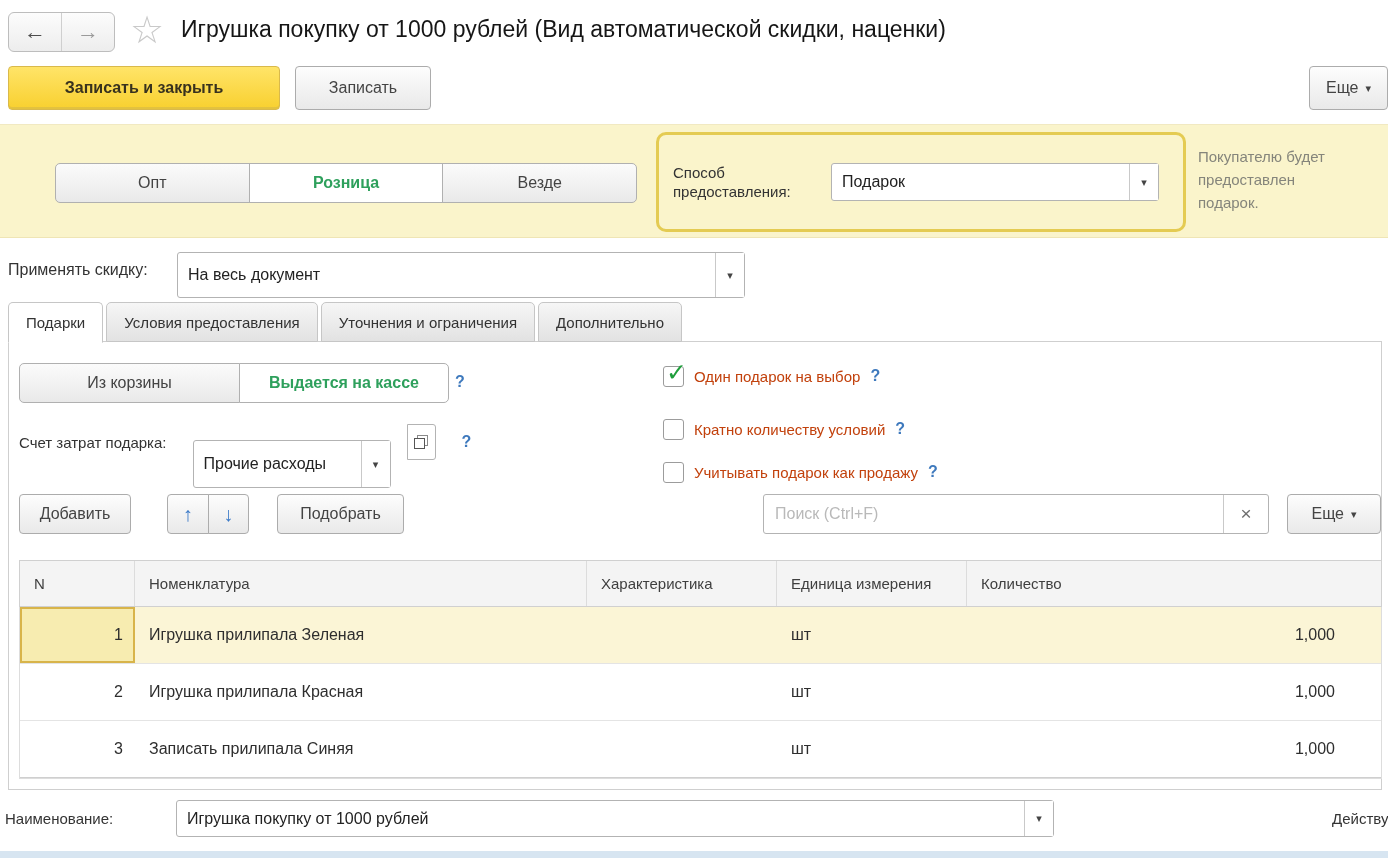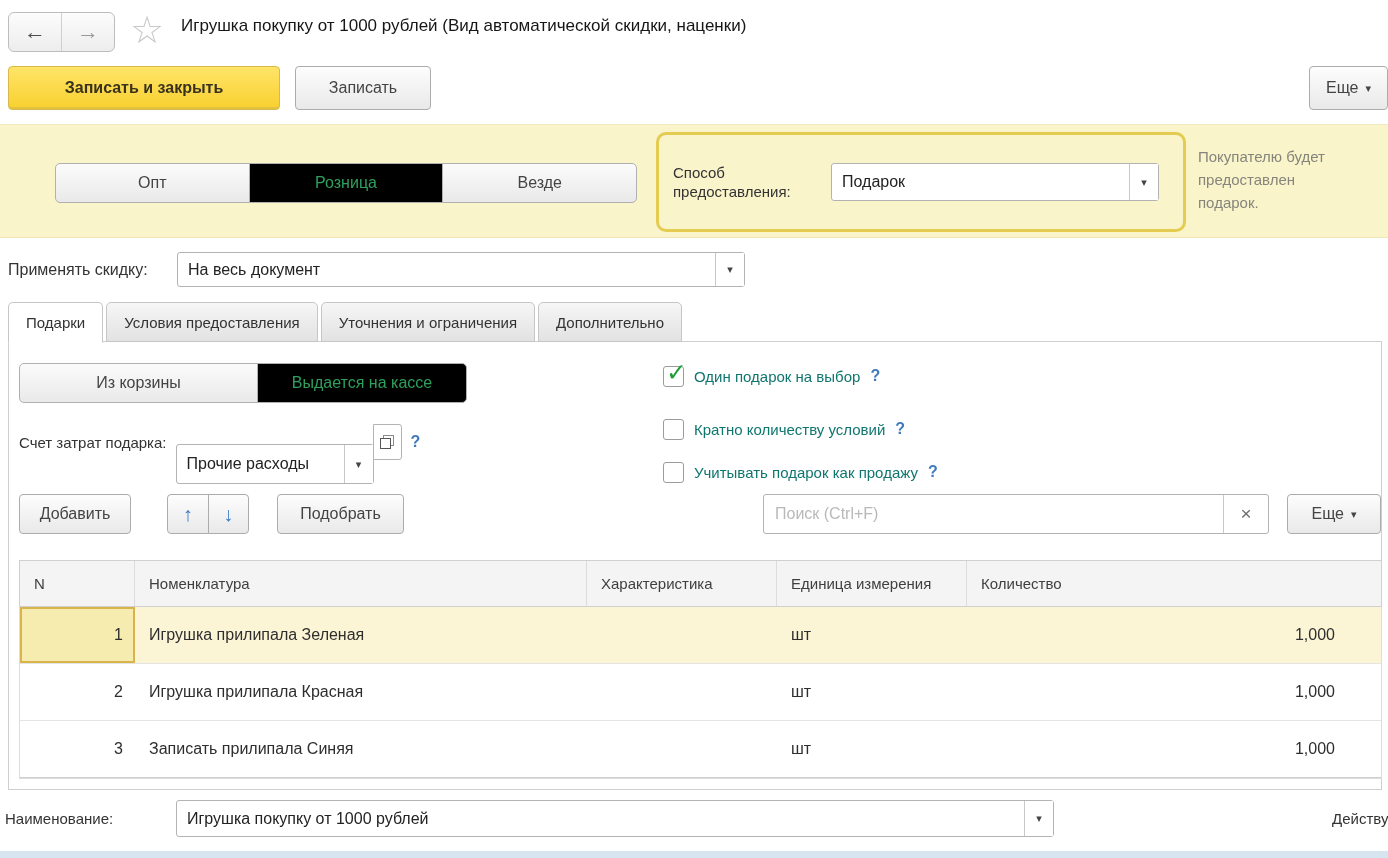--- a/index.html
+++ b/index.html
@@ -28,68 +28,68 @@
   
   .combo { display:flex; align-items:stretch; background:#fff; border:1px solid #B3B3B3; border-radius:3px; }
   .combo .txt { flex:1; display:flex; align-items:center; padding:12px 10px; font-size:16px; color:#222; white-space:nowrap; overflow:hidden; }
   .combo .cbtn { width:29px; border-left:1px solid #C9C9C9; display:flex; align-items:center; justify-content:center; background:#fff; cursor:pointer; }
 
   
   .nav-group { left:8px; top:12px; width:107px; height:40px; display:flex; border:1px solid #BDBDBD; border-radius:6px; overflow:hidden; background:linear-gradient(#FCFCFC,#EDEDED); }
   .nav-btn { flex:1; display:flex; align-items:center; justify-content:center; border:none; background:transparent; font-size:22px; font-weight:bold; color:#4D4D4D; cursor:pointer; }
   .nav-btn.fwd { border-left:1px solid #CFCFCF; color:#9A9A9A; }
   .star { left:130px; top:8px; font-size:38px; line-height:44px; color:#C9C9C9; cursor:pointer; }
-  .title { left:181px; top:16px; font-size:17px; font-weight:normal; color:#161616; white-space:nowrap; }
+  .title { left:181px; top:16px; font-size:23px; font-weight:normal; color:#161616; white-space:nowrap; }
 
   
   .save-close { left:8px;   top:66px; width:272px; height:44px; }
   .save       { left:295px; top:66px; width:136px; height:44px; }
   .more-top   { left:1309px;top:66px; width:79px;  height:44px; }
 
   
   .scope-panel { left:0; top:124px; width:1388px; height:114px; background:var(--panel_yellow,#FAF4CB); border-top:1px solid #F1E9C2; border-bottom:1px solid #EFE5B5; }
   .seg-group { position:absolute; left:55px; top:38px; width:582px; height:40px; display:flex; }
   .seg { flex:1; margin-left:-1px; border:1px solid #B0B0B0; background:linear-gradient(#FBFBFB,#E9E9E9); font-size:16px; color:#444; display:flex; align-items:center; justify-content:center; cursor:pointer; }
   .seg:first-child { margin-left:0; border-radius:5px 0 0 5px; }
   .seg:last-child  { border-radius:0 5px 5px 0; }
-  .seg.selected { background:#000000; color:var(--green,#2EA05C); z-index:1; }
+  .seg.selected { background:#ffffff; color:var(--green,#2EA05C); z-index:1;font-weight:bold; }
   .method-group { position:absolute; left:656px; top:7px; width:530px; height:100px; border:3px solid var(--highlight_border,#E4CB52); border-radius:10px; display:flex; align-items:center; padding:0 10px 0 14px; gap:10px; }
   .method-label { width:148px; font-size:15px; line-height:19px; color:#333; }
   .method-combo { width:328px; height:38px; }
   .scope-info { position:absolute; left:1198px; top:20px; width:190px; font-size:15px; line-height:23px; color:#85857B; }
   .scope-info div { white-space:nowrap; overflow:hidden; }
 
   
   .apply-label { left:8px;  top:261px; font-size:16px; color:#333; }
-  .apply-combo { left:177px; top:252px; width:568px; height:35px; }
+  .apply-combo { left:177px; top:252px; width:568px; height:46px; }
 
   
   .tabs { left:8px; top:301px; height:41px; display:flex; align-items:flex-end; z-index:3; }
   .tab { height:40px; padding:0 17px; margin-right:3px; display:flex; align-items:center; background:linear-gradient(#F6F6F6,#E2E2E2); border:1px solid #C6C6C6; border-radius:5px 5px 0 0; font-size:15px; color:#333; cursor:pointer; position:relative; }
   .tab.active { height:41px; background:#fff; border-bottom:1px solid #fff; margin-bottom:-1px; z-index:4; }
 
   
   .panel { left:8px; top:341px; width:1374px; height:449px; border:1px solid #CFCFCF; background:#fff; z-index:1; }
   .panel > * { position:absolute; }
 
   .source-group { left:10px; top:21px; height:40px; display:flex; }
-  .source-group .seg.w1 { width:239px; flex:none; }
+  .source-group .seg.w1 { width:221px; flex:none; }
   .source-group .seg.w2 { width:210px; flex:none; }
   .help { color:var(--link_blue,#3E79BD); font-weight:bold; font-size:16px; cursor:pointer; }
   .help-source { left:446px; top:31px; }
 
   .cb-row { left:654px; display:flex; align-items:center; gap:10px; height:22px; cursor:pointer; }
   .cb-row.r1 { top:23px; } .cb-row.r2 { top:76px; } .cb-row.r3 { top:119px; }
   .checkbox { width:21px; height:21px; border:1px solid #9C9C9C; border-radius:3px; background:#fff; position:relative; flex:none; }
   .checkmark { position:absolute; left:2px; top:-7px; font-size:25px; font-weight:bold; color:#1F9E3C; line-height:1; }
-  .cb-label { font-size:15px; color:#0f766e; }
-
-  .cost-row { left:10px; top:82px; height:36px; display:flex; align-items:center; }
+  .cb-label { font-size:15px; color:#c2410c; }
+
+  .cost-row { left:10px; top:82px; height:36px; display:flex; align-items:center;gap:17px; }
   .cost-label { font-size:15px; color:#333; margin-right:9px; }
-  .cost-combo { width:198px; height:40px;margin-top:44px; }
+  .cost-combo { width:198px; height:48px;margin-top:44px; }
   .pick-btn { width:29px; height:36px; margin-left:-1px; border:1px solid #B3B3B3; border-radius:0 3px 3px 0; background:#fff; display:flex; align-items:center; justify-content:center; cursor:pointer; }
   .open-icon { position:relative; width:14px; height:14px; display:inline-block; }
   .open-icon::before { content:""; position:absolute; right:0; top:0; width:9px; height:9px; border:1.5px solid #8A8A8A; }
   .open-icon::after  { content:""; position:absolute; left:0; bottom:0; width:9px; height:9px; border:1.5px solid #555; background:#fff; }
   .help-cost { margin-left:9px; }
 
   .btn-add    { left:10px;  top:152px; width:112px; height:40px; }
   .move-group { left:158px; top:152px; width:82px;  height:40px; display:flex; }
   .move-group .btn { flex:1; border-radius:0; margin-left:-1px; font-size:20px; font-weight:bold; color:#3D7BC8; }
   .move-group .btn:first-child { border-radius:4px 0 0 4px; margin-left:0; }

